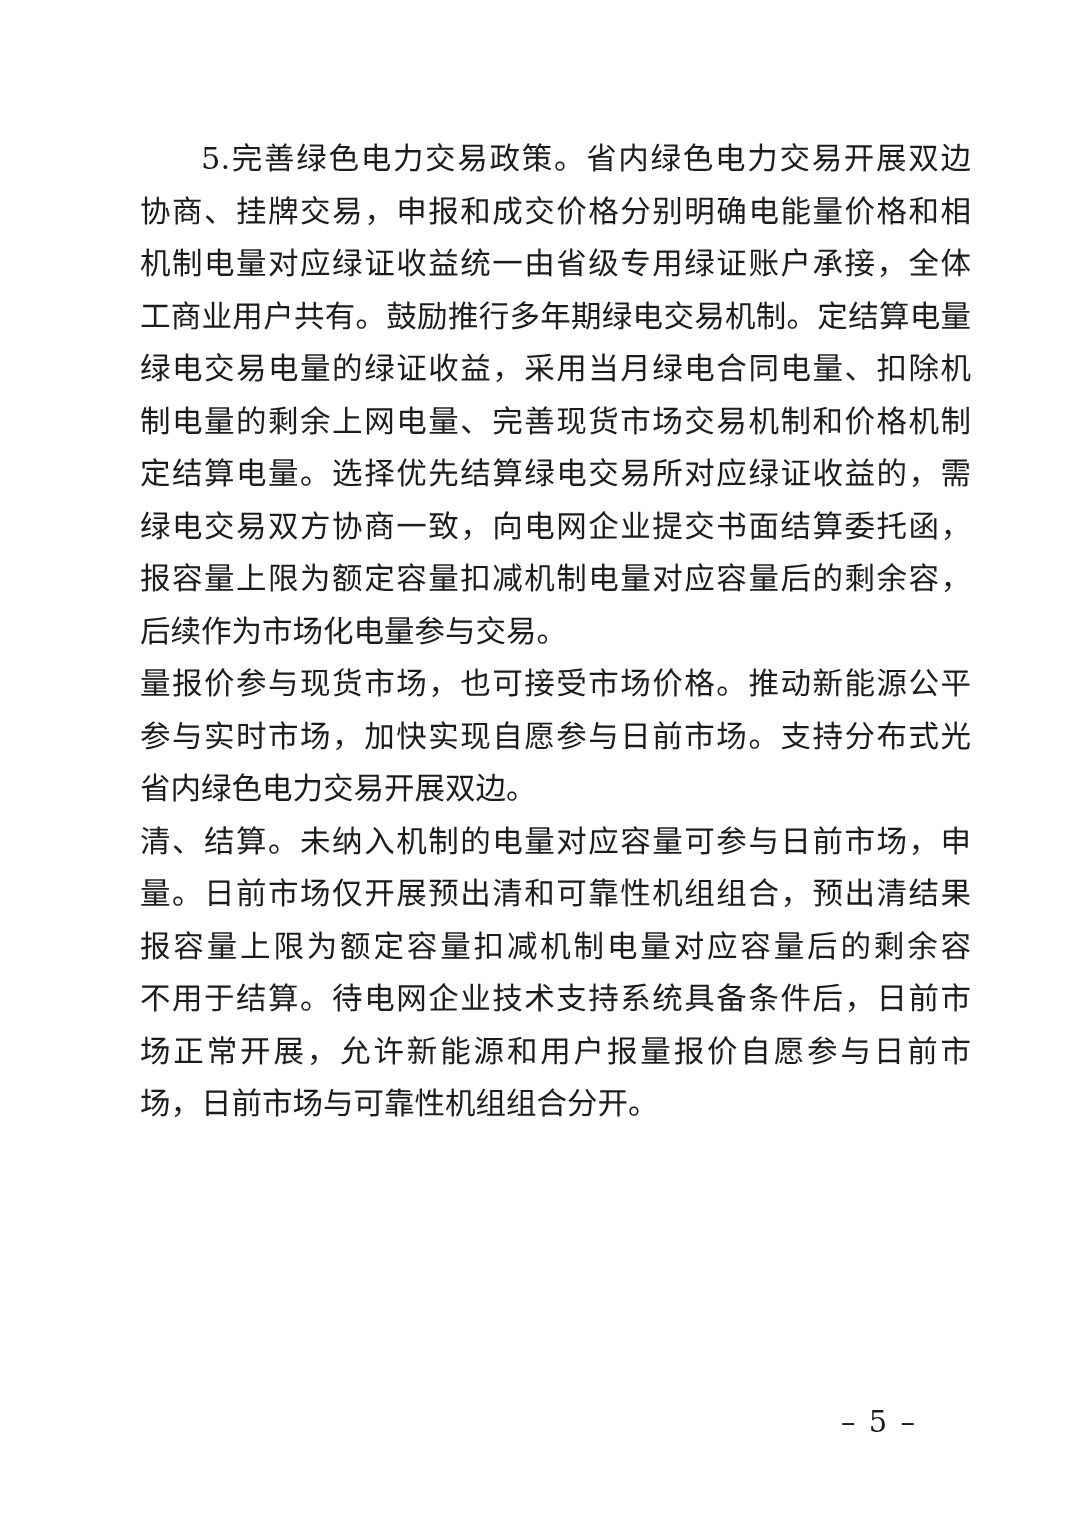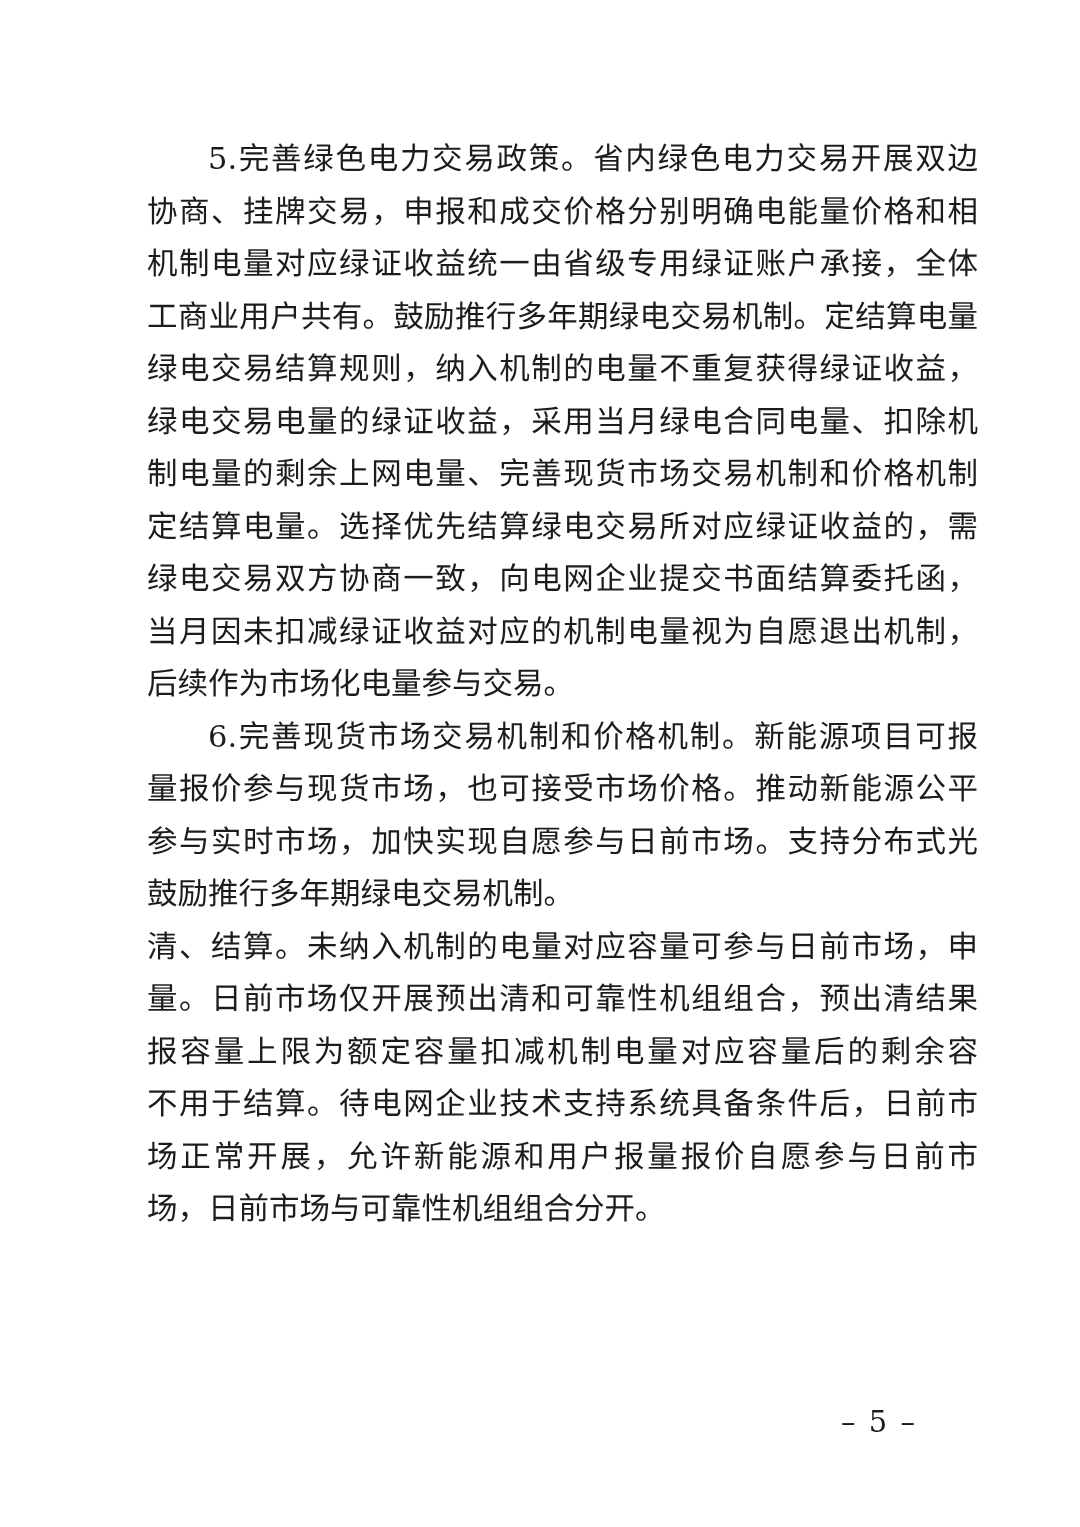--- a/index.html
+++ b/index.html
@@ -11,21 +11,21 @@
     position: relative;
     width: 1080px;
     height: 1527px;
     background: #ffffff;
     overflow: hidden;
     font-family: "DejaVu Serif", "Liberation Serif", serif;
     color: #1c1c1c;
   }
   .text-block {
     position: absolute;
-    left: 147px;
+    left: 140px;
     top: 133px;
     width: 831px;
   }
   .para {
     margin: 0;
     padding: 0;
     font-size: 30.5px;
     line-height: 52.5px;
     font-weight: 400;
   }
@@ -55,34 +55,32 @@
 <body>
 
 <div class="page">
   <div class="text-block">
 
     <p class="para">
       <span class="line first">5.完善绿色电力交易政策。省内绿色电力交易开展双边</span>
       <span class="line">协商、挂牌交易，申报和成交价格分别明确电能量价格和相</span>
       <span class="line">机制电量对应绿证收益统一由省级专用绿证账户承接，全体</span>
       <span class="line">工商业用户共有。鼓励推行多年期绿电交易机制。定结算电量</span>
-      <span class="line">绿电交易结算规则，纳入机制的电量不重复获得绿证收益，</span>
       <span class="line">绿电交易电量的绿证收益，采用当月绿电合同电量、扣除机</span>
       <span class="line">制电量的剩余上网电量、完善现货市场交易机制和价格机制</span>
       <span class="line">定结算电量。选择优先结算绿电交易所对应绿证收益的，需</span>
       <span class="line">绿电交易双方协商一致，向电网企业提交书面结算委托函，</span>
-      <span class="line">当月因未扣减绿证收益对应的机制电量视为自愿退出机制，</span>
+      <span class="line">报容量上限为额定容量扣减机制电量对应容量后的剩余容，</span>
       <span class="line para-end">后续作为市场化电量参与交易。</span>
     </p>
 
     <p class="para">
-      <span class="line first">6.完善现货市场交易机制和价格机制。新能源项目可报</span>
       <span class="line">量报价参与现货市场，也可接受市场价格。推动新能源公平</span>
       <span class="line">参与实时市场，加快实现自愿参与日前市场。支持分布式光</span>
-      <span class="line para-end">鼓励推行多年期绿电交易机制。</span>
+      <span class="line para-end">省内绿色电力交易开展双边。</span>
     </p>
 
     <p class="para">
       <span class="line">清、结算。未纳入机制的电量对应容量可参与日前市场，申</span>
       <span class="line">量。日前市场仅开展预出清和可靠性机组组合，预出清结果</span>
       <span class="line">报容量上限为额定容量扣减机制电量对应容量后的剩余容</span>
       <span class="line">不用于结算。待电网企业技术支持系统具备条件后，日前市</span>
       <span class="line">场正常开展，允许新能源和用户报量报价自愿参与日前市</span>
       <span class="line para-end">场，日前市场与可靠性机组组合分开。</span>
     </p>

